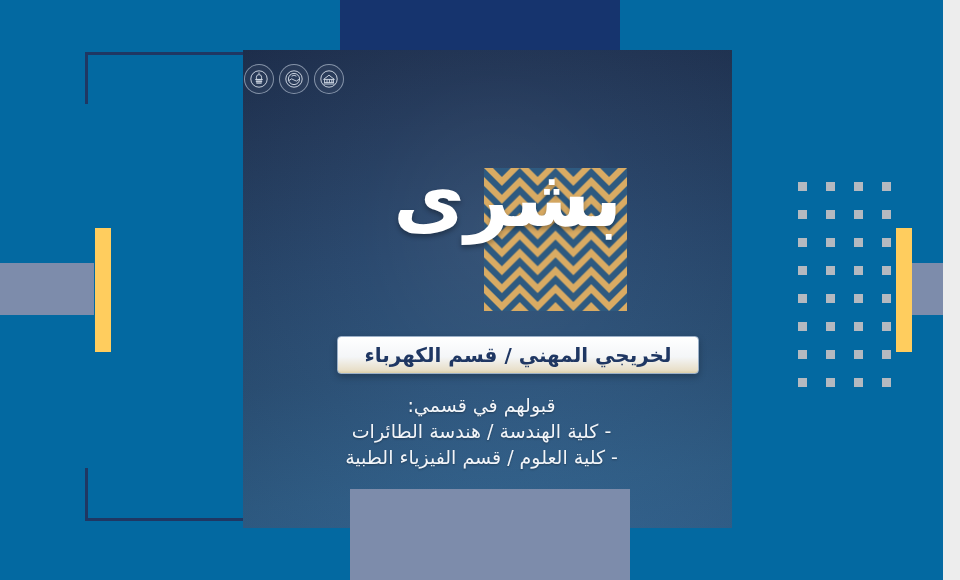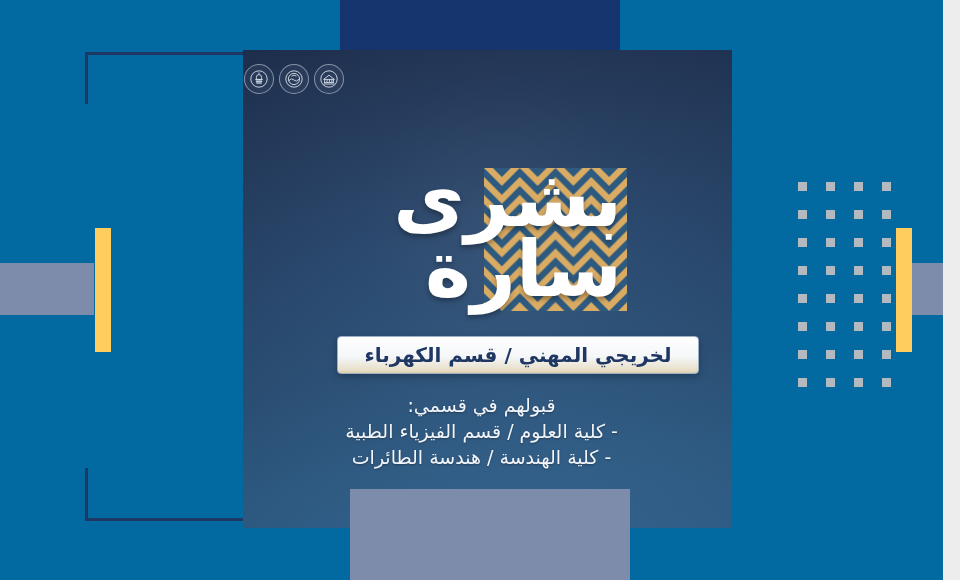--- a/index.html
+++ b/index.html
@@ -334,28 +334,27 @@
         <circle cx="10" cy="10" r="8.2"></circle>
         <path d="M5 13.6 h10 M5.6 13.6 v-3.2 M8 13.6 v-3.2 M10.4 13.6 v-3.2 M12.8 13.6 v-3.2 M14.4 13.6 v-3.2"></path>
         <path d="M4.6 10.4 h10.8 L10 6.2 Z"></path>
         <path d="M4.6 15 h10.8"></path>
       </svg>
     </div>
   </div>
 
   <div class="title-wrap">
     <div class="title-line title-1">بشرى</div>
-    <div class="title-line title-2">سارة</div>
   </div>
 
   <div class="banner">
     <span>لخريجي المهني / قسم الكهرباء</span>
   </div>
 
   <div class="body-text">
     <div class="line">قبولهم في قسمي:</div>
+    <div class="line">- كلية الهندسة / هندسة الطائرات</div>
     <div class="line">- كلية العلوم / قسم الفيزياء الطبية</div>
-    <div class="line">- كلية الهندسة / هندسة الطائرات</div>
   </div>
 
   <div class="deco-bottom-slate"></div>
 
 </div>
 
 </body></html>

